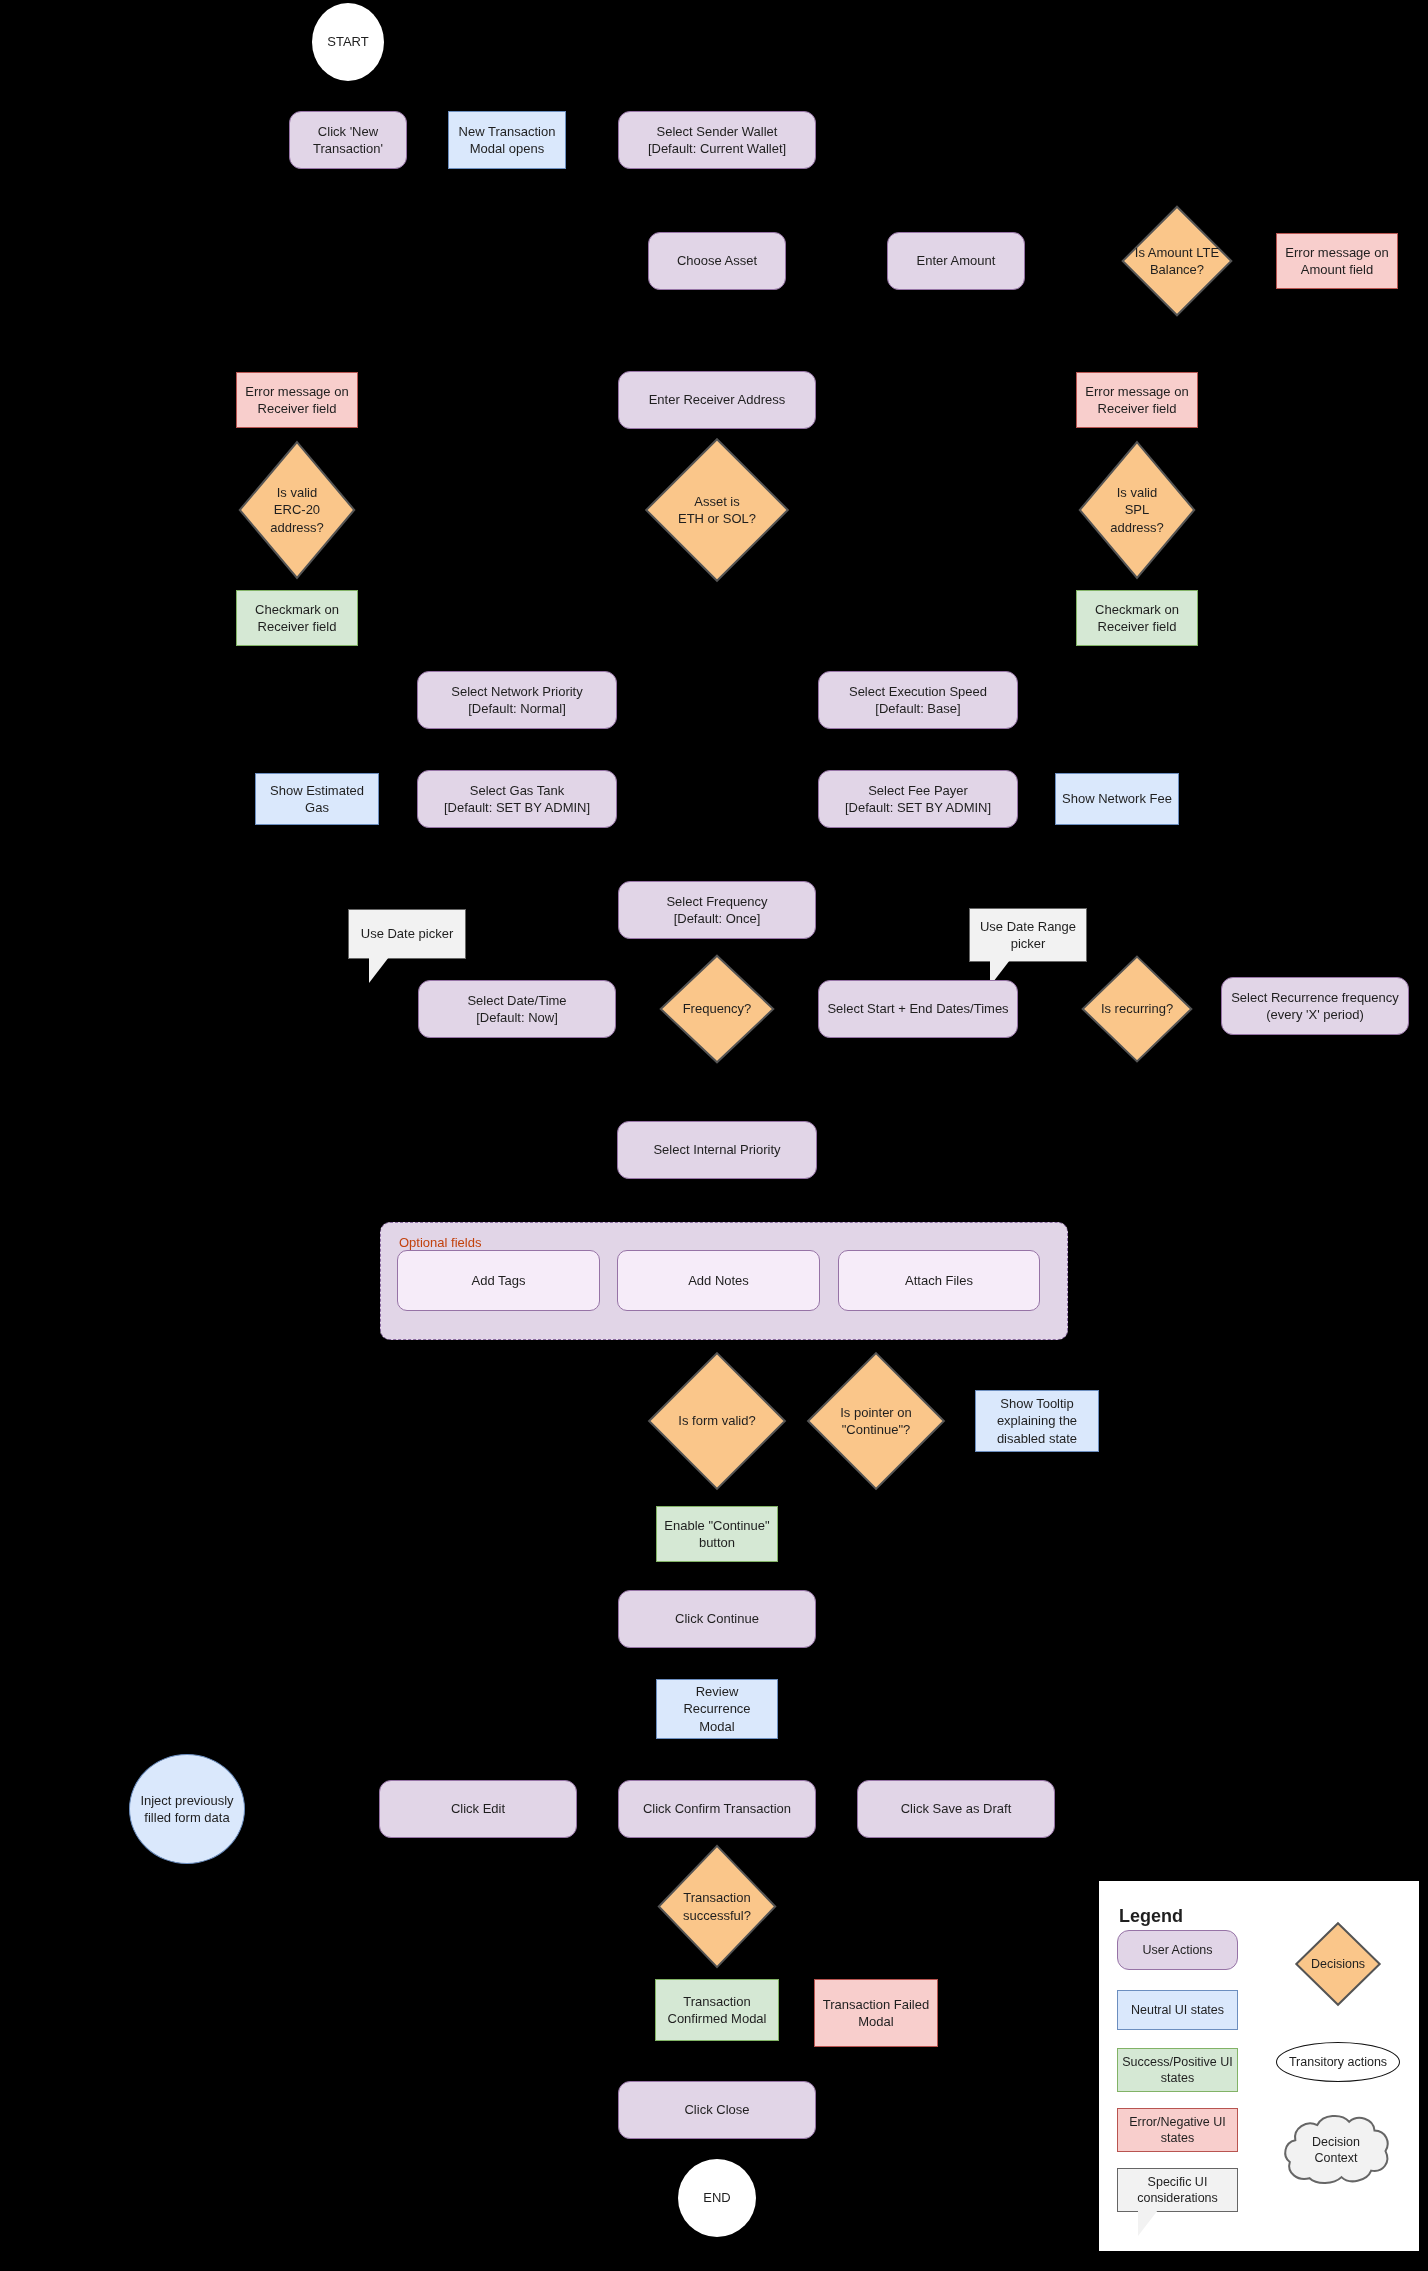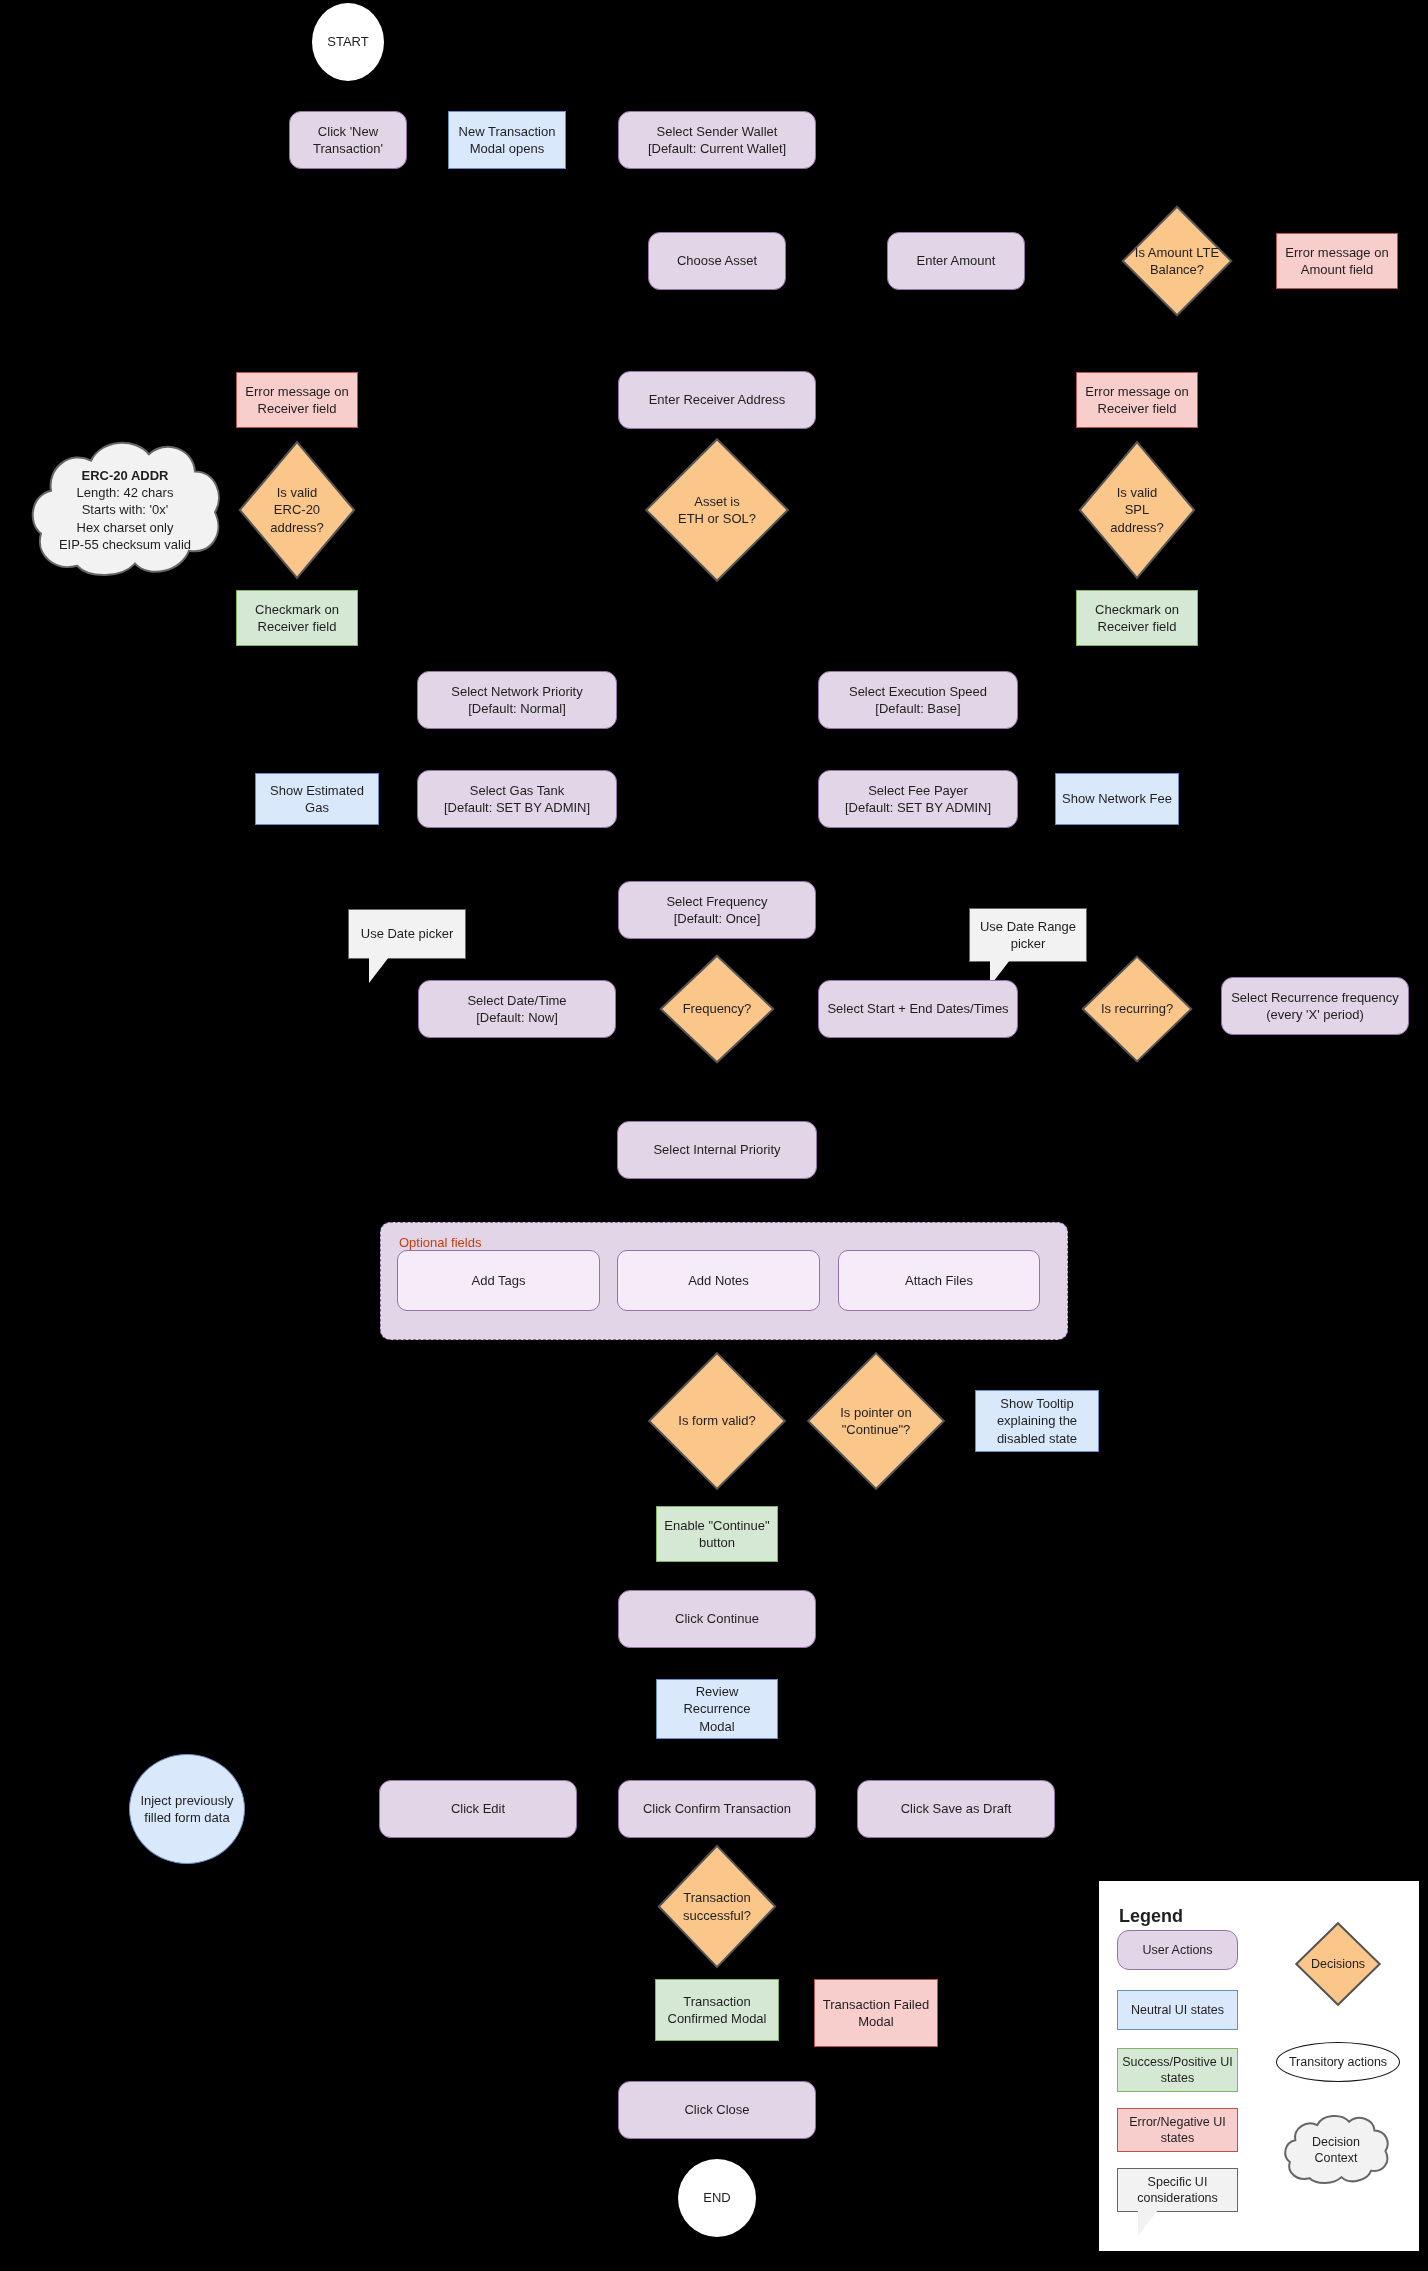--- a/index.html
+++ b/index.html
@@ -67,29 +67,20 @@
   </div>
   <div class="node red" style="left:1276px;top:233px;width:122px;height:56px"><span>Error message on
 Amount field</span></div>
 
   <div class="node red" style="left:236px;top:372px;width:122px;height:56px"><span>Error message on
 Receiver field</span></div>
   <div class="node purple round" style="left:618px;top:371px;width:198px;height:58px"><span>Enter Receiver Address</span></div>
   <div class="node red" style="left:1076px;top:372px;width:122px;height:56px"><span>Error message on
 Receiver field</span></div>
 
-  <div class="node cloud" style="left:25px;top:435px;width:200px;height:150px">
-    <svg viewBox="0 0 200 140" preserveAspectRatio="none">
-        <path d="M52,122 C30,128 10,112 16,92 C2,82 6,56 26,52 C22,30 46,14 66,24 C76,4 110,2 124,18 C140,4 168,12 170,34 C190,34 200,56 190,72 C200,92 186,112 164,108 C156,128 124,134 110,120 C96,134 64,134 52,122 Z"></path>
-      </svg>
-    <span class="cl"><b>ERC-20 ADDR</b><span>Length: 42 chars
-Starts with: '0x'
-Hex charset only
-EIP-55 checksum valid</span></span>
-  </div>
   <div class="node diamond" style="left:238px;top:440px;width:118px;height:140px">
     <svg viewBox="0 0 100 100" preserveAspectRatio="none">
         <polygon points="50,1.5 98.5,50 50,98.5 1.5,50"></polygon>
       </svg>
     <span>Is valid
 ERC-20
 address?</span>
   </div>
   <div class="node diamond" style="left:644px;top:437px;width:146px;height:146px">
     <svg viewBox="0 0 100 100" preserveAspectRatio="none">

